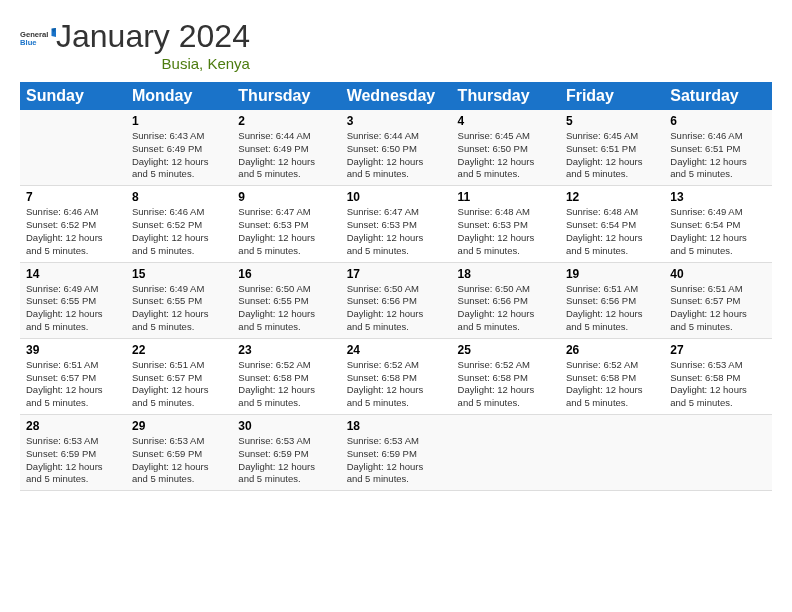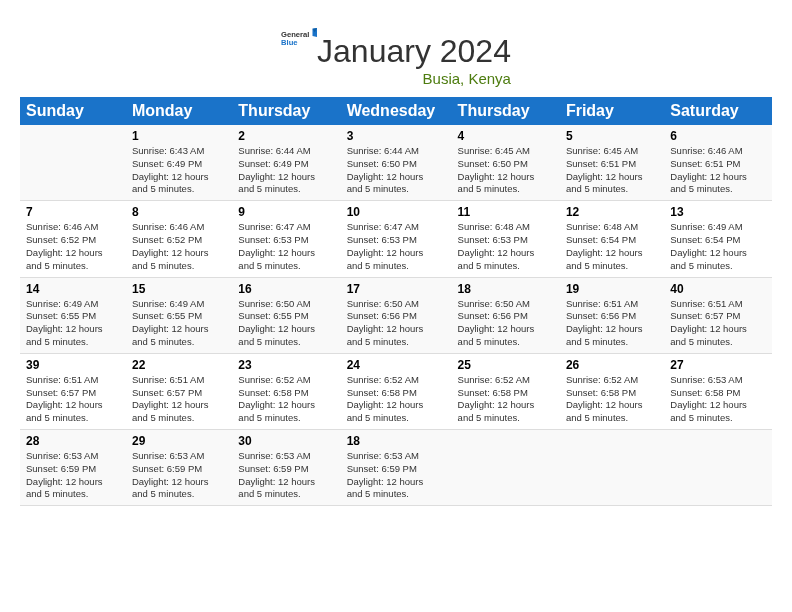--- a/index.html
+++ b/index.html
@@ -10,31 +10,30 @@
       background: #fff;
       overflow: hidden;
     }
     .page {
       width: 792px;
       height: 612px;
       padding: 18px 20px 12px 20px;
     }
     .header {
       display: flex;
-      justify-content: center;
+      justify-content: flex-start;
       align-items: flex-start;
       margin-bottom: 10px;
     }
     .logo {
       display: flex;
       align-items: center;
     }
     .title-section {
       text-align: right;
-      margin-top: 15px;
     }
     .month-title {
       font-size: 32px;
       color: #333;
       font-weight: normal;
     }
     .location {
       font-size: 15px;
       color: #4d7c0f;
     }

